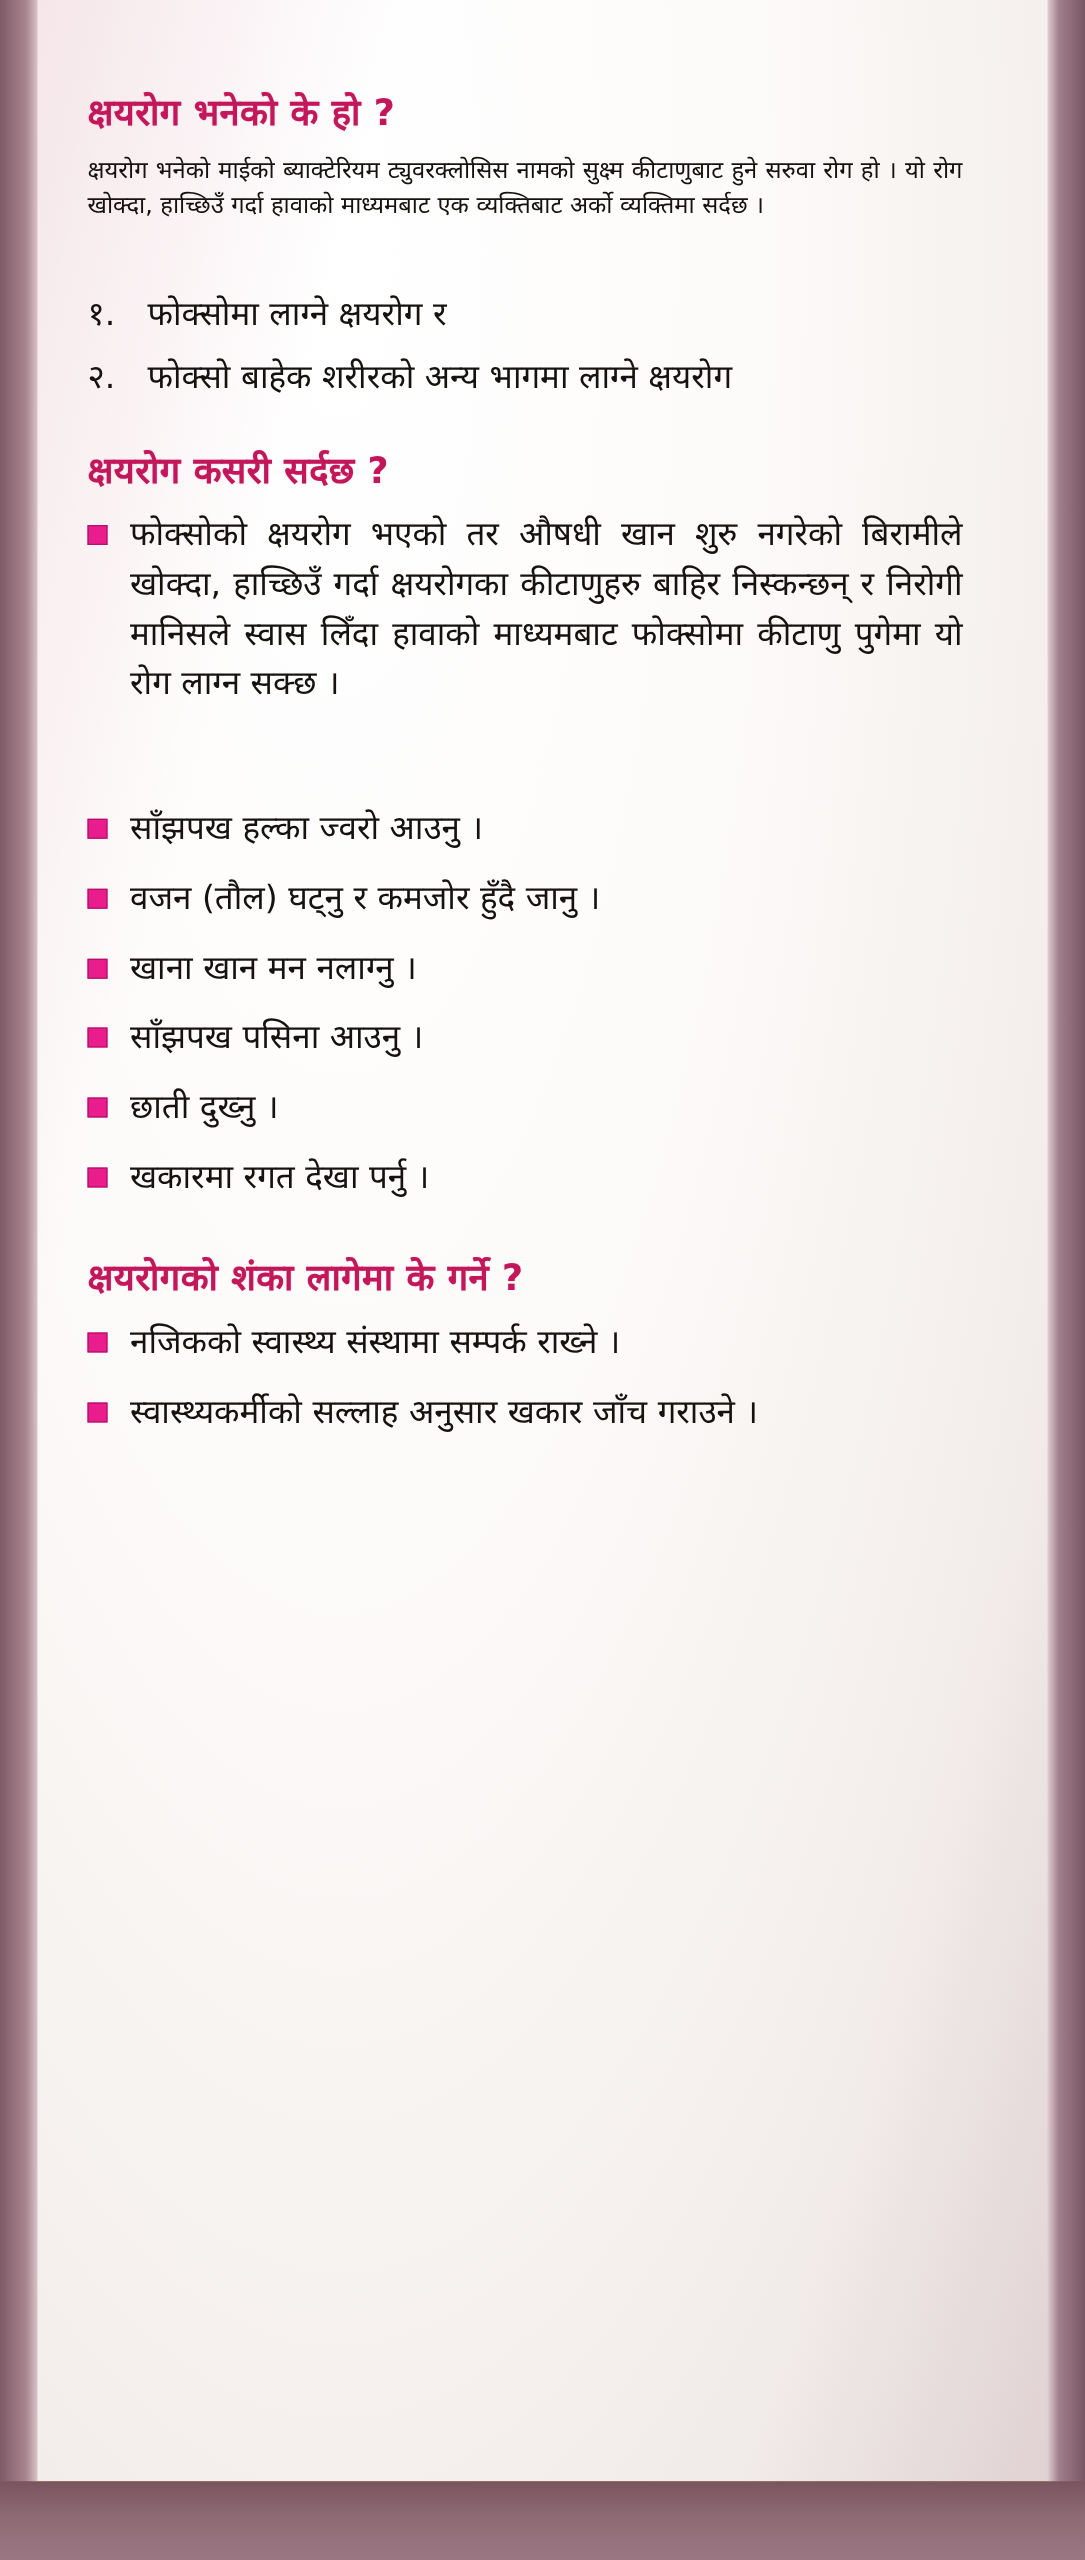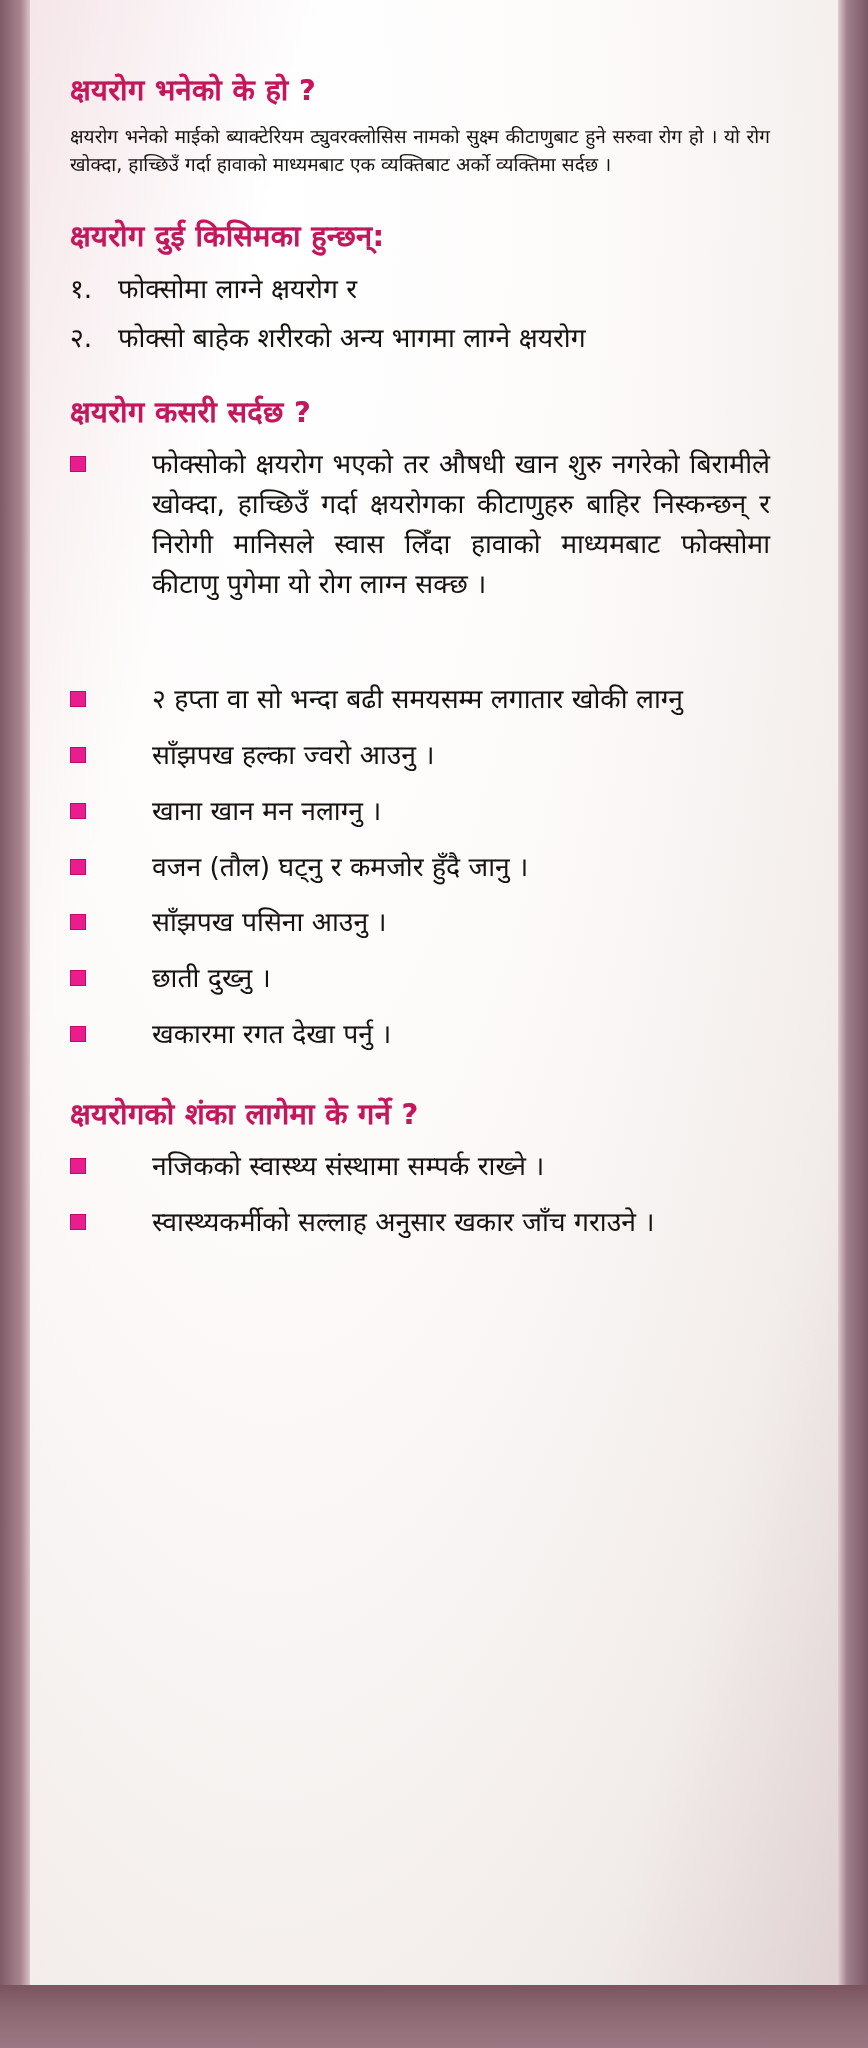--- a/index.html
+++ b/index.html
@@ -108,21 +108,21 @@
     line-height: 1.5;
   }
   .bullets li .sq {
     flex: 0 0 auto;
     width: 14px;
     height: 14px;
     margin-top: 12px;
     background: #e91e8c;
     border: 1px solid #b3126c;
   }
-  .bullets li .txt { flex: 1 1 auto; margin-left: 48px; }
+  .bullets li .txt { flex: 1 1 auto; }
   .bullets.justify li .txt {
     text-align: justify;
     text-justify: inter-word;
   }
 
   .sec { margin-bottom: 0; }
   .gap-s { height: 14px; }
   .gap-m { height: 26px; }
   .gap-l { height: 40px; }
 
@@ -144,21 +144,20 @@
 
     <div class="sec">
       <h2 class="heading">क्षयरोग भनेको के हो ?</h2>
       <div class="gap-s"></div>
       <p class="para">क्षयरोग भनेको माईको ब्याक्टेरियम ट्युवरक्लोसिस नामको सुक्ष्म कीटाणुबाट हुने सरुवा रोग हो । यो रोग खोक्दा, हाच्छिउँ गर्दा हावाको माध्यमबाट एक व्यक्तिबाट अर्को व्यक्तिमा सर्दछ ।</p>
     </div>
 
     <div class="gap-l"></div>
 
     <div class="sec">
-      <h2 class="heading">क्षयरोग दुई किसिमका हुन्छन्:</h2>
       <div class="gap-s"></div>
       <ul class="numlist">
         <li>
           <span class="num">१.</span>
           <span class="txt">फोक्सोमा लाग्ने क्षयरोग र</span>
         </li>
         <li>
           <span class="num">२.</span>
           <span class="txt">फोक्सो बाहेक शरीरको अन्य भागमा लाग्ने क्षयरोग</span>
         </li>
@@ -178,33 +177,29 @@
       </ul>
     </div>
 
     <div class="gap-l"></div>
 
     <div class="sec">
       <div class="gap-s"></div>
       <ul class="bullets tight">
         <li>
           <span class="sq"></span>
-          <span class="txt">२ हप्ता वा सो भन्दा बढी समयसम्म लगातार खोकी लाग्नु</span>
-        </li>
-        <li>
-          <span class="sq"></span>
           <span class="txt">साँझपख हल्का ज्वरो आउनु ।</span>
         </li>
         <li>
           <span class="sq"></span>
+          <span class="txt">वजन (तौल) घट्नु र कमजोर हुँदै जानु ।</span>
+        </li>
+        <li>
+          <span class="sq"></span>
           <span class="txt">खाना खान मन नलाग्नु ।</span>
-        </li>
-        <li>
-          <span class="sq"></span>
-          <span class="txt">वजन (तौल) घट्नु र कमजोर हुँदै जानु ।</span>
         </li>
         <li>
           <span class="sq"></span>
           <span class="txt">साँझपख पसिना आउनु ।</span>
         </li>
         <li>
           <span class="sq"></span>
           <span class="txt">छाती दुख्नु ।</span>
         </li>
         <li>

